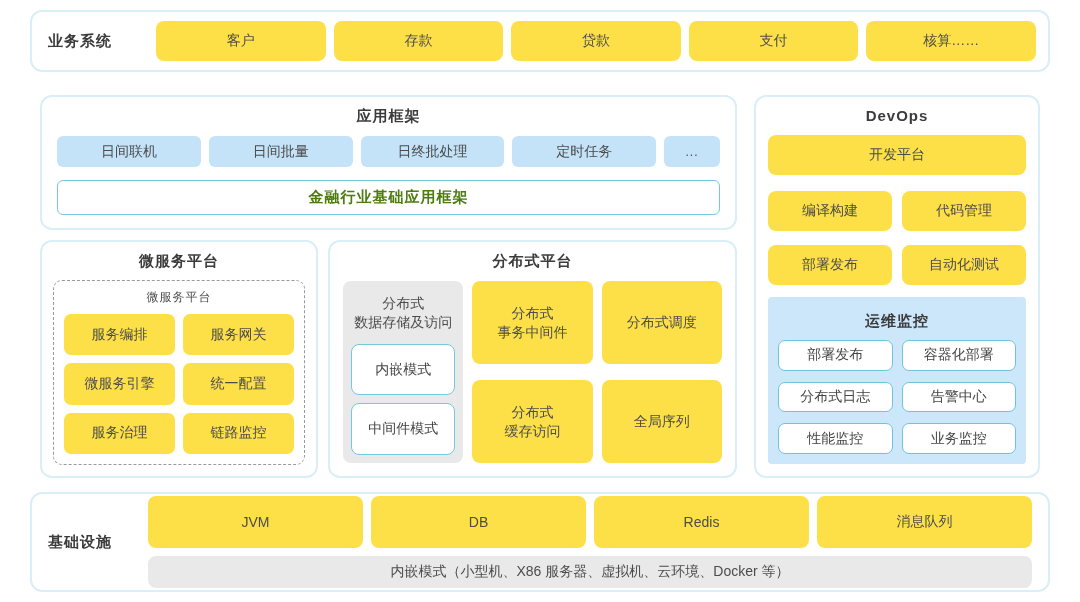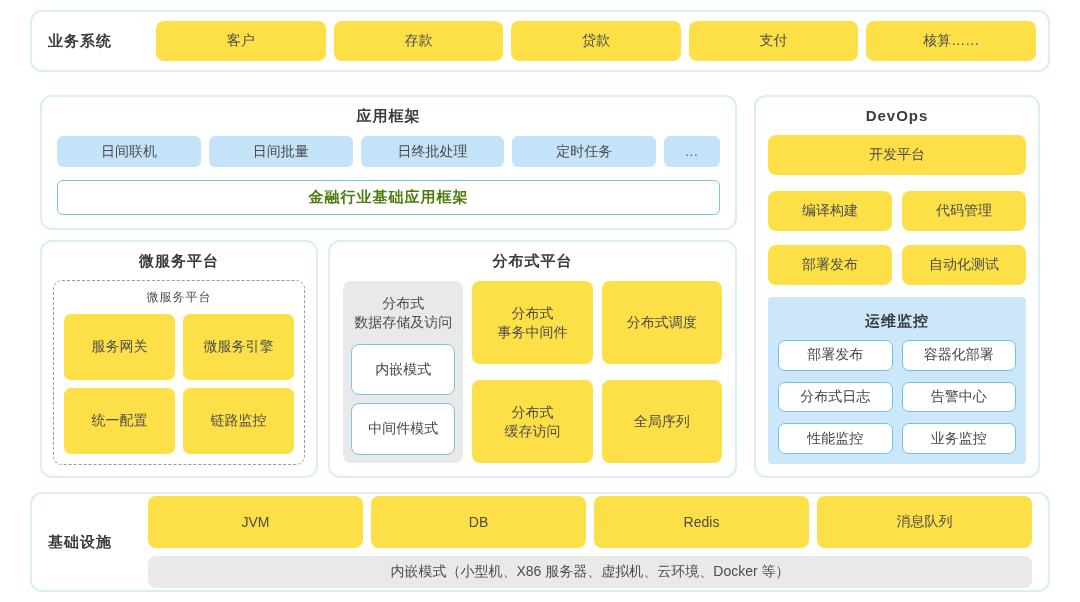--- a/index.html
+++ b/index.html
@@ -103,23 +103,25 @@
         <div class="base-bar">金融行业基础应用框架</div>
       </div>
 
       <div class="platforms">
 
         <div class="sec micro">
           <div class="sec-title">微服务平台</div>
           <div class="dashed">
             <div class="inner-title">微服务平台</div>
             <div class="grid2">
+              <div class="chip">服务编排</div>
               <div class="chip">服务网关</div>
               <div class="chip">微服务引擎</div>
               <div class="chip">统一配置</div>
+              <div class="chip">服务治理</div>
               <div class="chip">链路监控</div>
             </div>
           </div>
         </div>
 
         <div class="sec dist">
           <div class="sec-title">分布式平台</div>
           <div class="dist-grid">
             <div class="dist-col">
               <div class="storage">

